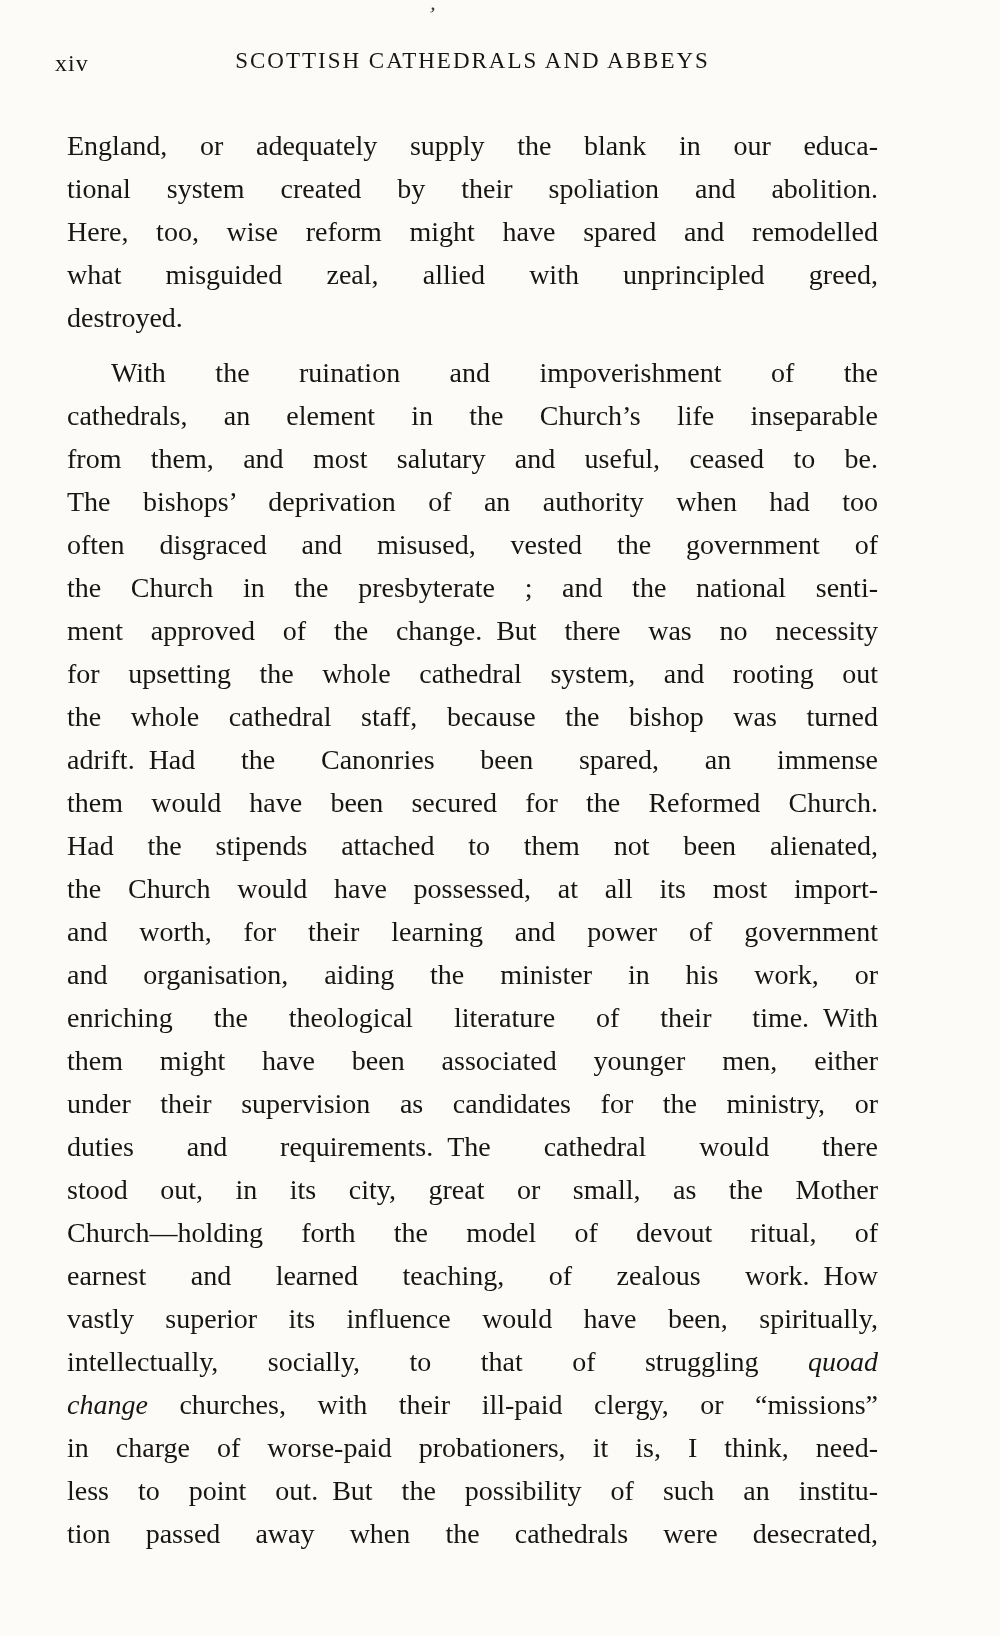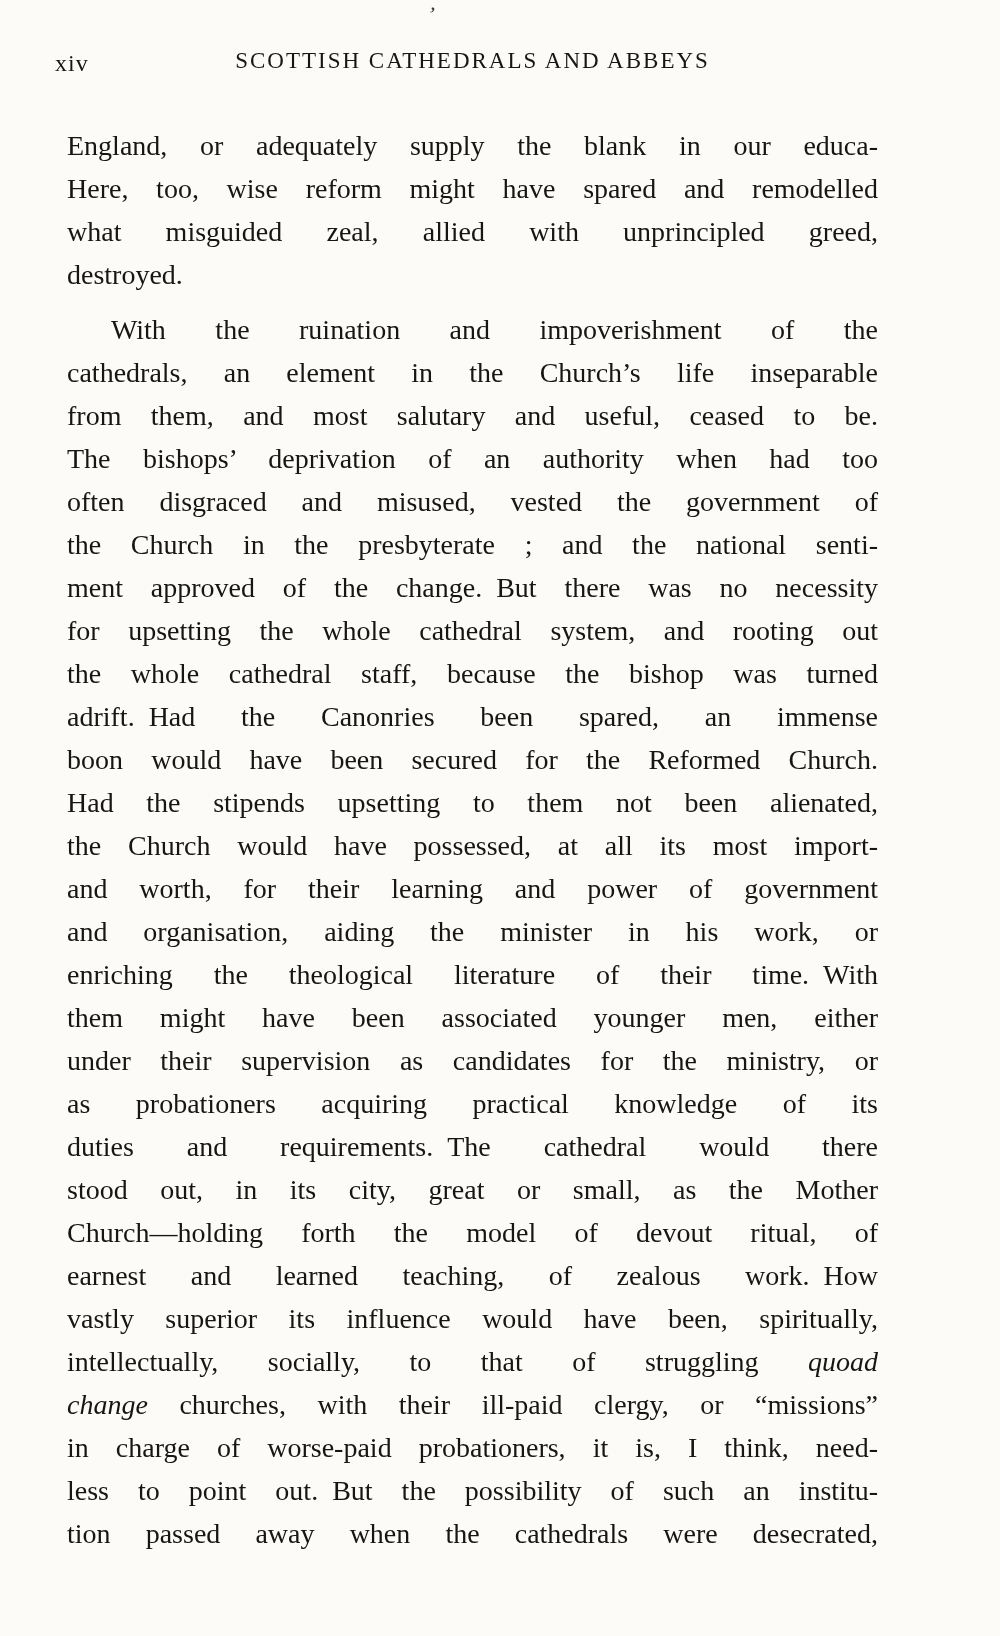--- a/index.html
+++ b/index.html
@@ -80,44 +80,44 @@
   <div class="scan-mark">’</div>
 
   <div class="header">
     <span class="folio">xiv</span>
     <span class="running-title">SCOTTISH CATHEDRALS AND ABBEYS</span>
   </div>
 
   <div class="body-text" id="body-text">
       <div class="paragraph">
         <div class="line"><span>England, or adequately supply the blank in our educa-</span></div>
+        <div class="line"><span>tional system created by their spoliation and abolition.</span></div>
         <div class="line"><span>Here, too, wise reform might have spared and remodelled</span></div>
         <div class="line"><span>what misguided zeal, allied with unprincipled greed,</span></div>
         <div class="line flush"><span>destroyed.</span></div>
       </div>
       <div class="paragraph">
         <div class="line indent"><span>With the ruination and impoverishment of the</span></div>
         <div class="line"><span>cathedrals, an element in the Church’s life inseparable</span></div>
         <div class="line"><span>from them, and most salutary and useful, ceased to be.</span></div>
         <div class="line"><span>The bishops’ deprivation of an authority when had too</span></div>
         <div class="line"><span>often disgraced and misused, vested the government of</span></div>
         <div class="line"><span>the Church in the presbyterate ; and the national senti-</span></div>
         <div class="line"><span>ment approved of the change. But there was no necessity</span></div>
         <div class="line"><span>for upsetting the whole cathedral system, and rooting out</span></div>
         <div class="line"><span>the whole cathedral staff, because the bishop was turned</span></div>
         <div class="line"><span>adrift. Had the Canonries been spared, an immense</span></div>
-        <div class="line"><span>boon would have been secured for the Reformed Church.</span></div>
-        <div class="line"><span>Had the stipends upsetting to them not been alienated,</span></div>
+        <div class="line"><span>them would have been secured for the Reformed Church.</span></div>
+        <div class="line"><span>Had the stipends attached to them not been alienated,</span></div>
         <div class="line"><span>the Church would have possessed, at all its most import-</span></div>
         <div class="line"><span>and worth, for their learning and power of government</span></div>
         <div class="line"><span>and organisation, aiding the minister in his work, or</span></div>
         <div class="line"><span>enriching the theological literature of their time. With</span></div>
         <div class="line"><span>them might have been associated younger men, either</span></div>
         <div class="line"><span>under their supervision as candidates for the ministry, or</span></div>
-        <div class="line"><span>as probationers acquiring practical knowledge of its</span></div>
         <div class="line"><span>duties and requirements. The cathedral would there</span></div>
         <div class="line"><span>stood out, in its city, great or small, as the Mother</span></div>
         <div class="line"><span>Church—holding forth the model of devout ritual, of</span></div>
         <div class="line"><span>earnest and learned teaching, of zealous work. How</span></div>
         <div class="line"><span>vastly superior its influence would have been, spiritually,</span></div>
         <div class="line"><span>intellectually, socially, to that of struggling </span><span class="italic">quoad</span></div>
         <div class="line"><span class="italic">change</span><span> churches, with their ill-paid clergy, or “missions”</span></div>
         <div class="line"><span>in charge of worse-paid probationers, it is, I think, need-</span></div>
         <div class="line"><span>less to point out. But the possibility of such an institu-</span></div>
         <div class="line"><span>tion passed away when the cathedrals were desecrated,</span></div>

